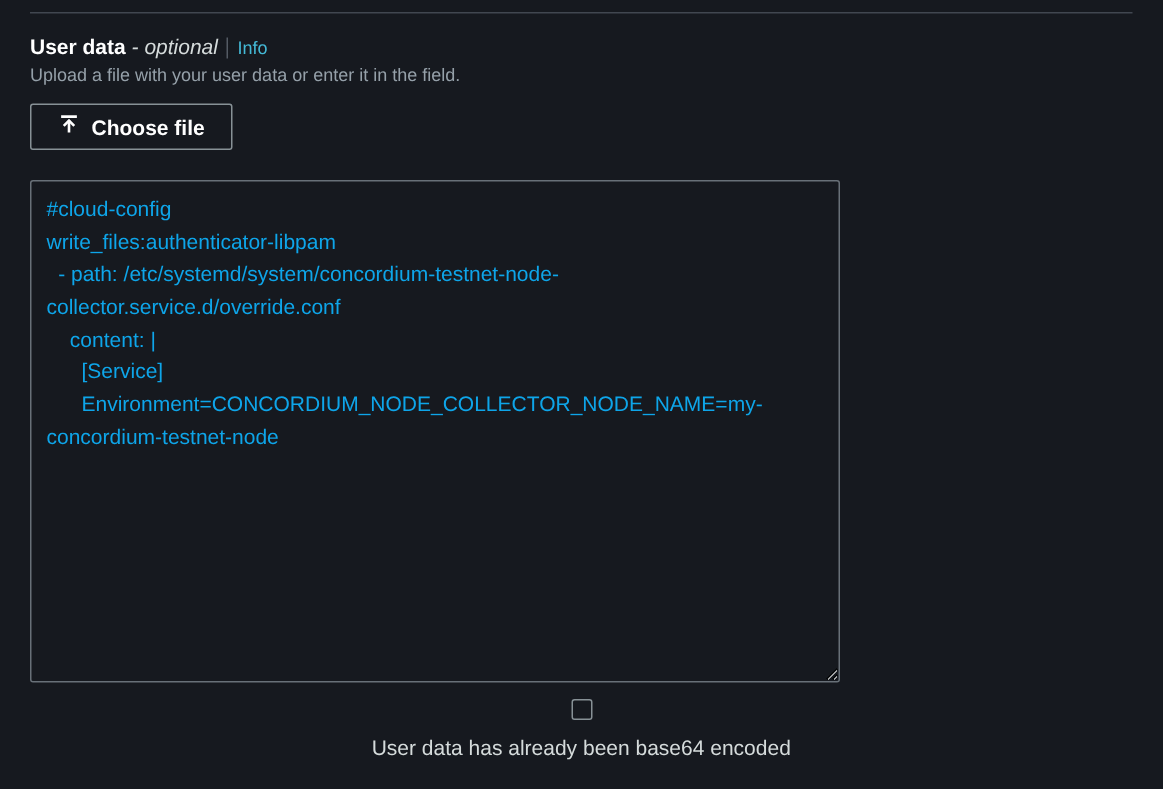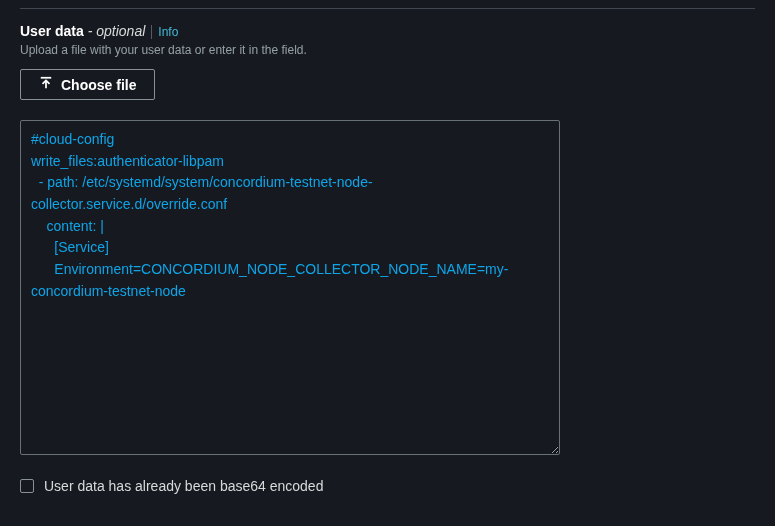--- a/index.html
+++ b/index.html
@@ -90,21 +90,22 @@
       font-family: Arial, sans-serif;
       padding: 8px 10px;
       line-height: 1.55;
       resize: both;
       border-radius: 2px;
     }
     .checkbox-row {
       display: flex;
       align-items: center;
       gap: 10px;
-      margin-top: 20px;
+      margin-top: 8px;
+      flex-direction: column;
     }
     .checkbox {
       width: 14px;
       height: 14px;
       border: 1px solid #879196;
       background: transparent;
       cursor: pointer;
       border-radius: 2px;
       flex-shrink: 0;
     }

